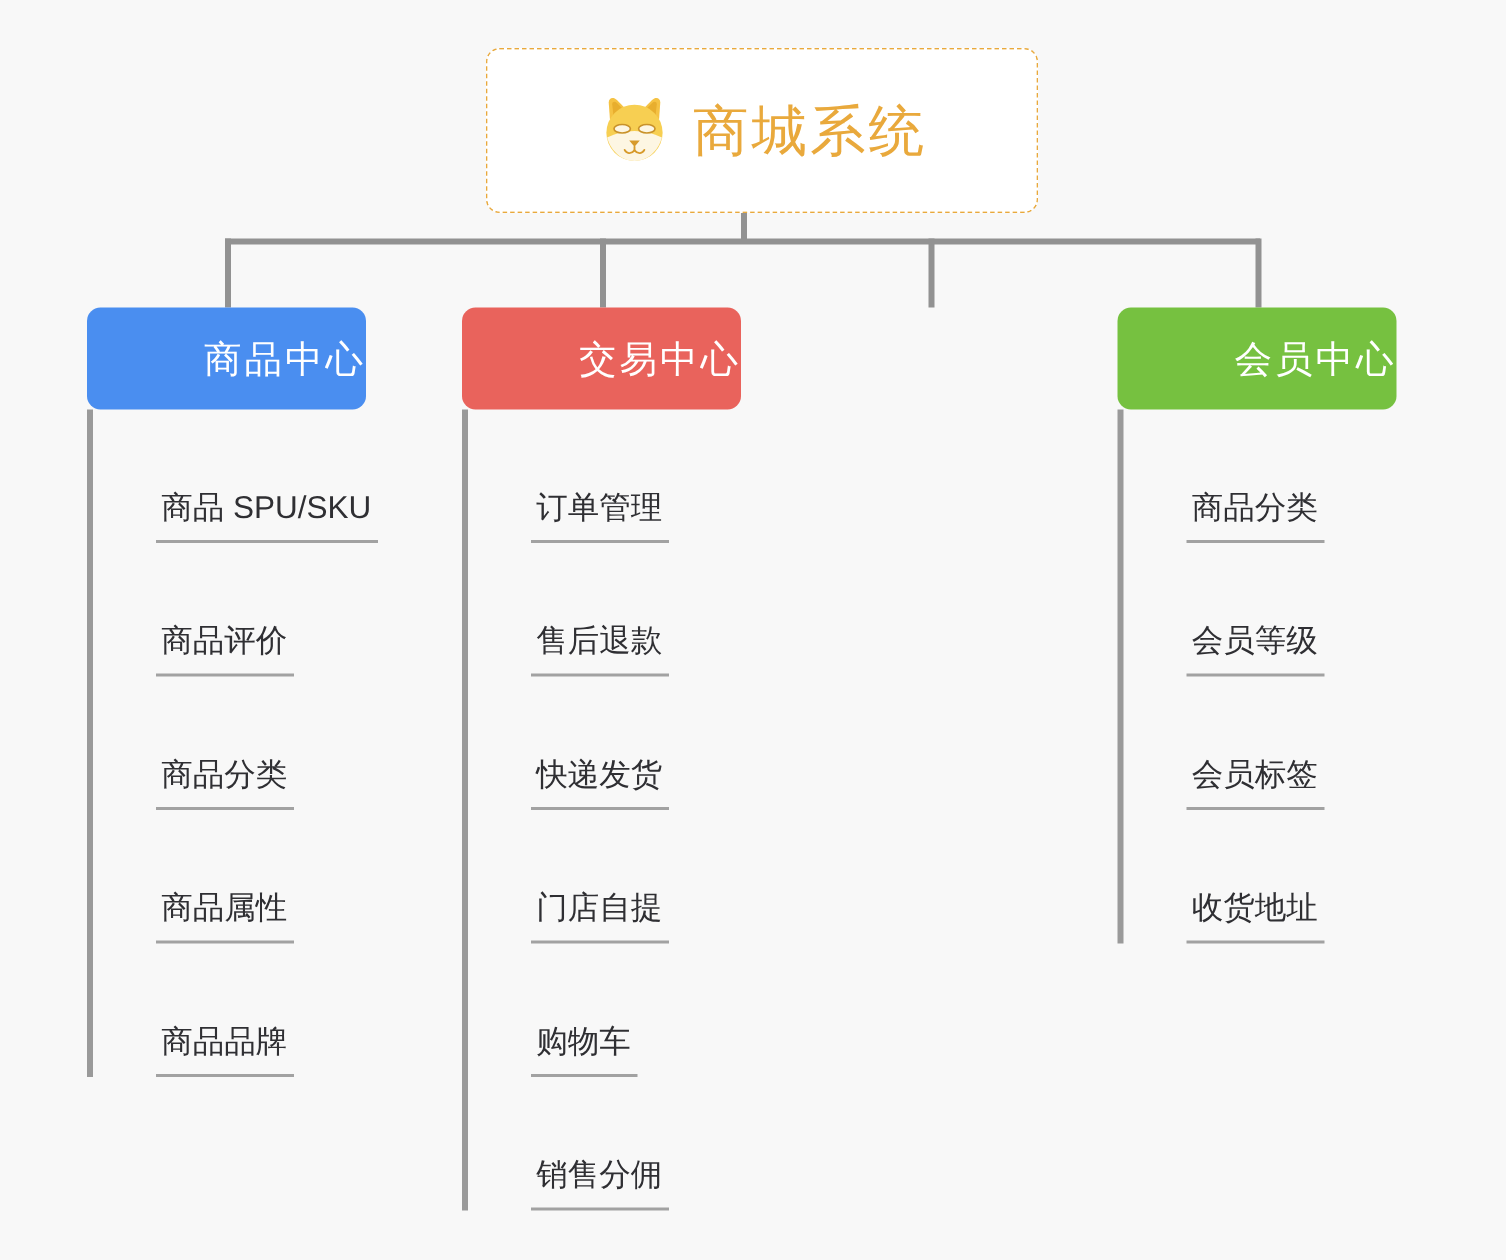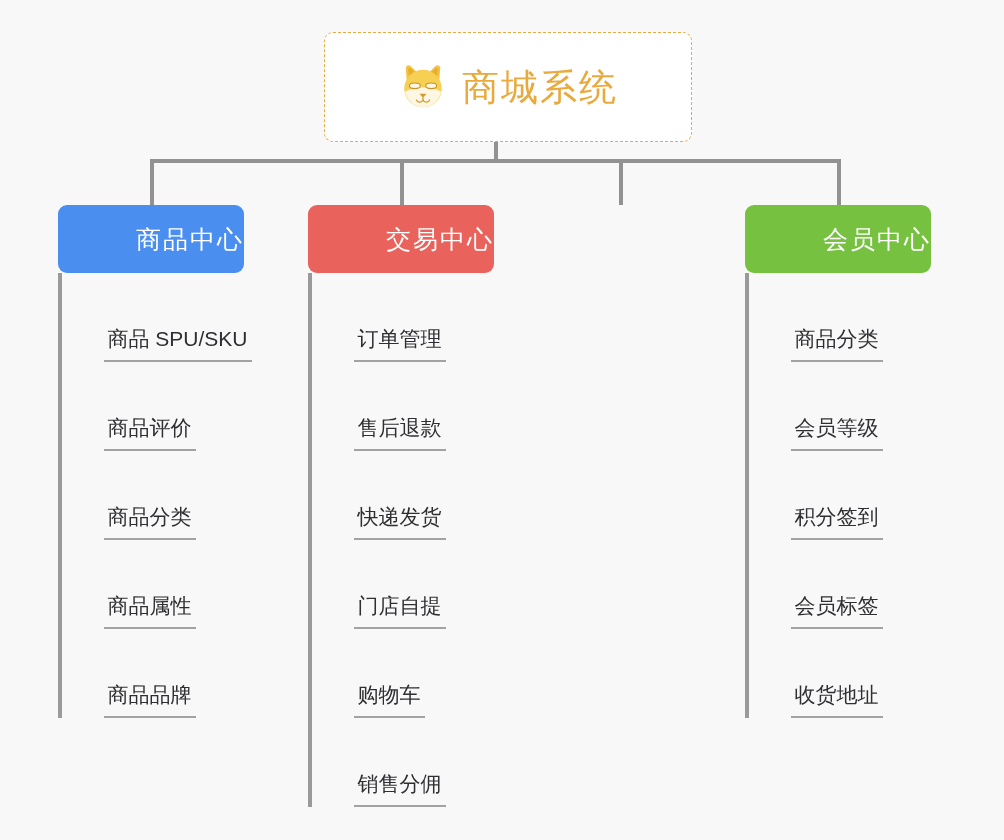--- a/index.html
+++ b/index.html
@@ -213,23 +213,20 @@
     </div>
     <div class="leaf-list">
       <div class="spine"></div>
       <div class="leaf">
           <span class="leaf-text">商品分类</span>
         </div>
       <div class="leaf">
           <span class="leaf-text">会员等级</span>
         </div>
       <div class="leaf">
-          <span class="leaf-text">积分签到</span>
-        </div>
-      <div class="leaf">
           <span class="leaf-text">会员标签</span>
         </div>
       <div class="leaf">
           <span class="leaf-text">收货地址</span>
         </div>
     </div>
   </div>
 
 </div>
 

